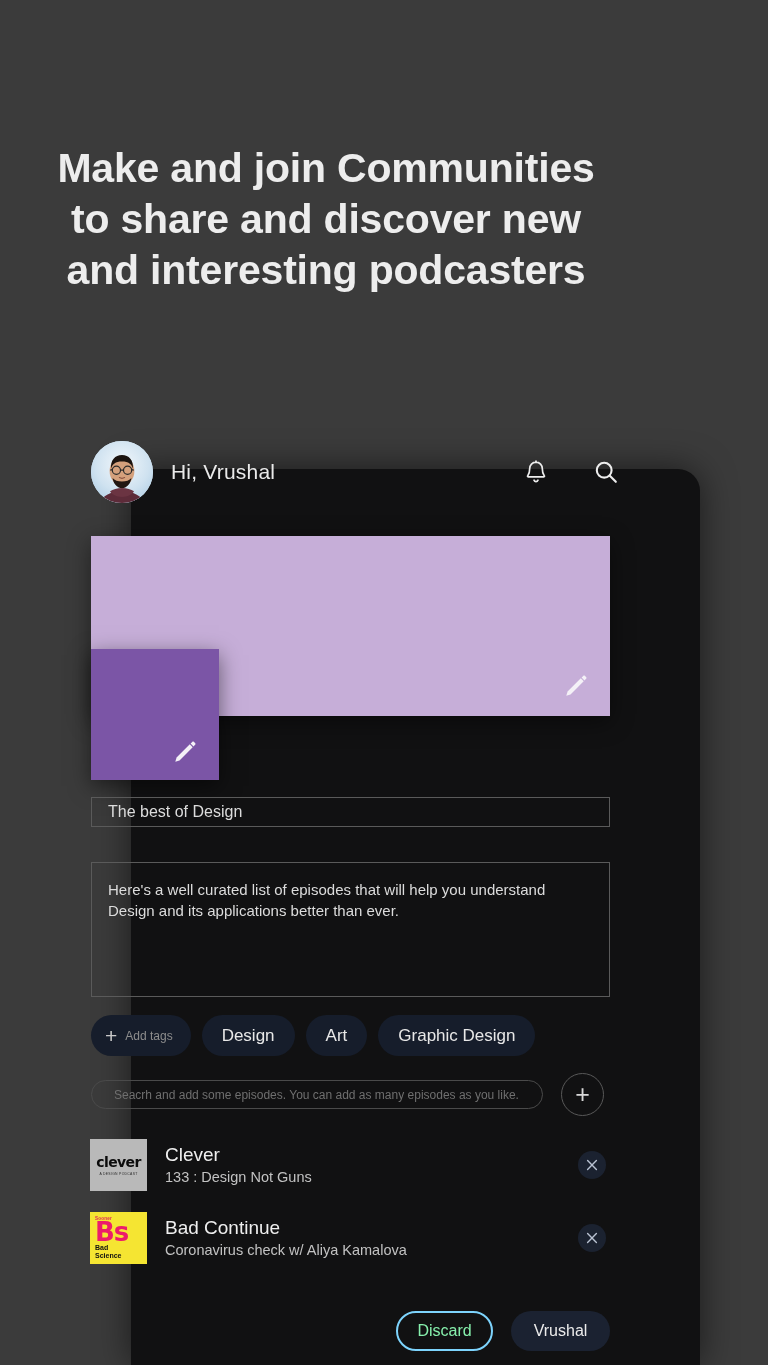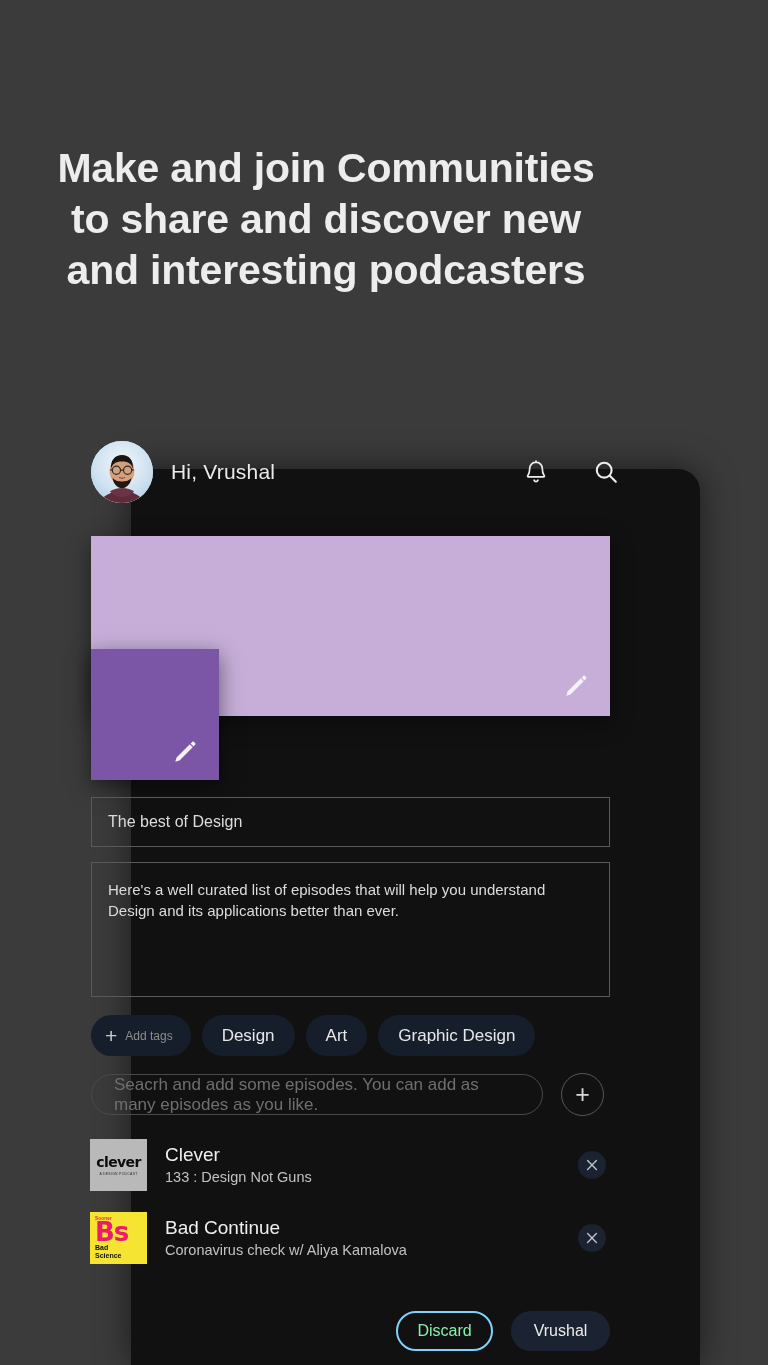--- a/index.html
+++ b/index.html
@@ -135,21 +135,21 @@
   .field {
     position: absolute;
     left: 91px;
     border: 1px solid #5a5a5a;
     background: transparent;
     color: #dcdcdc;
   }
   .field-title {
     top: 797px;
     width: 519px;
-    height: 50px;
+    height: 30px;
     display: flex;
     align-items: center;
     padding: 0 16px;
     font-size: 16px;
   }
   .field-desc {
     top: 862px;
     width: 519px;
     height: 135px;
     padding: 16px;
@@ -199,28 +199,28 @@
     left: 91px;
     top: 1074px;
     width: 520px;
     height: 41px;
     display: flex;
     align-items: center;
     gap: 18px;
   }
   .search-pill {
     flex: 0 0 452px;
-    height: 41px;
+    height: 29px;
     border: 1px solid #4a4a4a;
     border-radius: 21px;
     display: flex;
     align-items: center;
     padding: 0 22px;
     color: #6f6f6f;
-    font-size: 17px;
+    font-size: 12px;
     background: transparent;
   }
   .add-circle {
     width: 43px;
     height: 43px;
     border: 1px solid #585858;
     border-radius: 50%;
     display: flex;
     align-items: center;
     justify-content: center;

